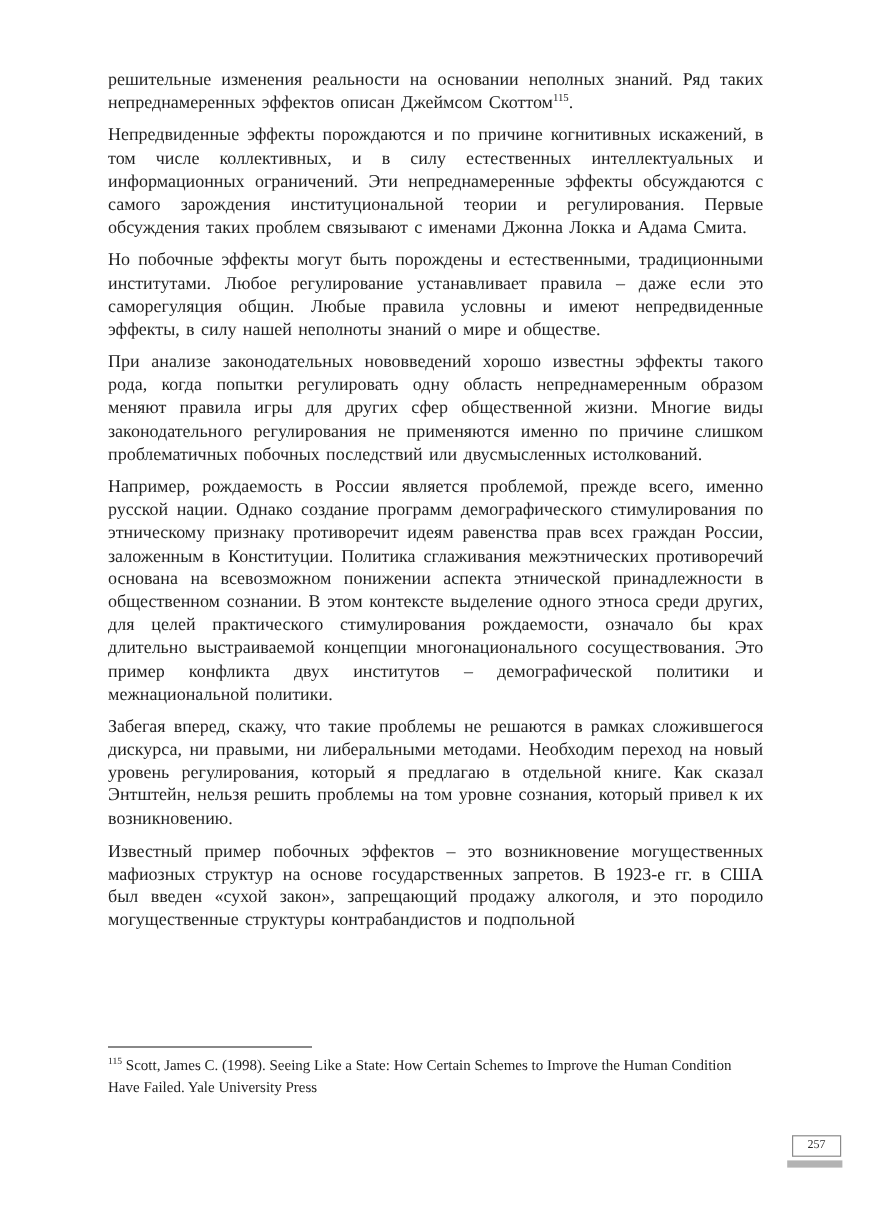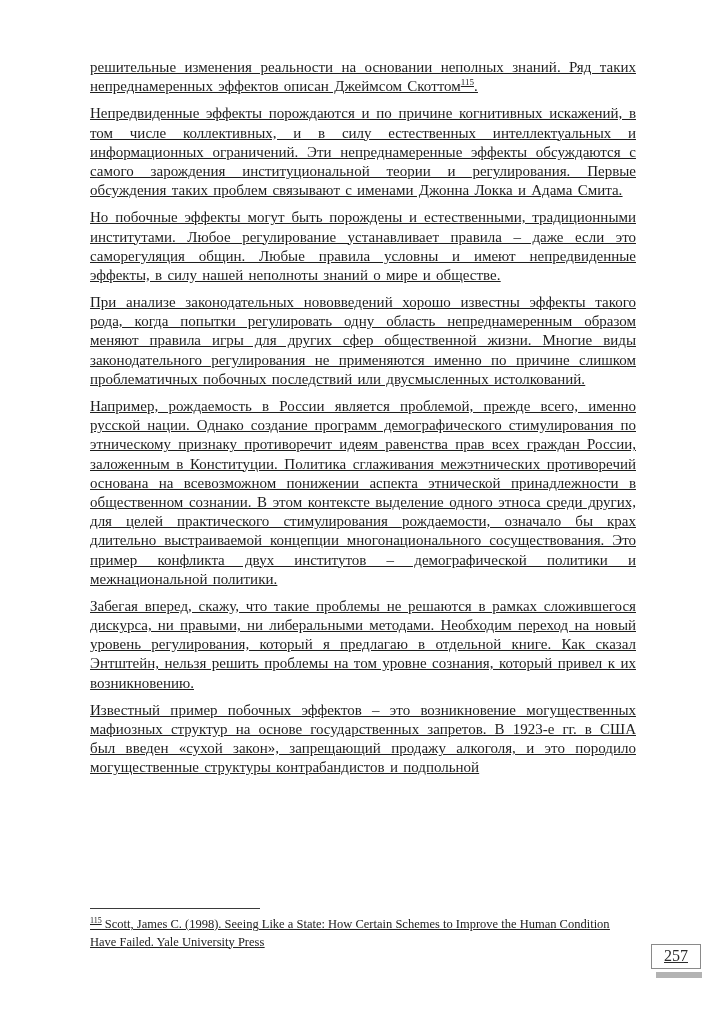--- a/index.html
+++ b/index.html
@@ -1,15 +1,15 @@
 <!DOCTYPE html>
 <html><head>
 <meta charset="utf-8">
 <style>
-  * { margin: 0; padding: 0; box-sizing: border-box; text-decoration: underline; }
+  * { margin: 0; padding: 0; box-sizing: border-box; }
   html, body {
     width: 725px;
     height: 1024px;
     background: #ffffff;
     overflow: hidden;
   }
   body {
     position: relative;
     font-family: "Liberation Serif", serif;
     color: #1e1e1e;
@@ -32,21 +32,21 @@
     word-spacing: 1.5px;
     margin-bottom: 8px;
   }
   .fnref {
     font-size: 9px;
     line-height: 0;
     vertical-align: super;
   }
   .footnote-area {
     position: absolute;
-    top: 908px;
+    top: 872px;
     left: 90px;
     width: 546px;
   }
   .footnote-rule {
     width: 170px;
     border-top: 1px solid #3a3a3a;
     margin-bottom: 7px;
   }
   .footnote {
     font-size: 12.5px;
@@ -62,21 +62,21 @@
   .pagenum-wrap {
     position: absolute;
     top: 944px;
     right: 24px;
     text-align: right;
   }
   .pagenum-box {
     display: inline-block;
     border: 1px solid #8a8a8a;
     padding: 2px 12px 3px 12px;
-    font-size: 16px;
+    font-size: 10px;
     color: #2a2a2a;
     background: #ffffff;
   }
   .pagenum-bar {
     height: 6px;
     width: 46px;
     background: #b3b3b3;
     margin-top: 3px;
     margin-left: auto;
     margin-right: -1px;

